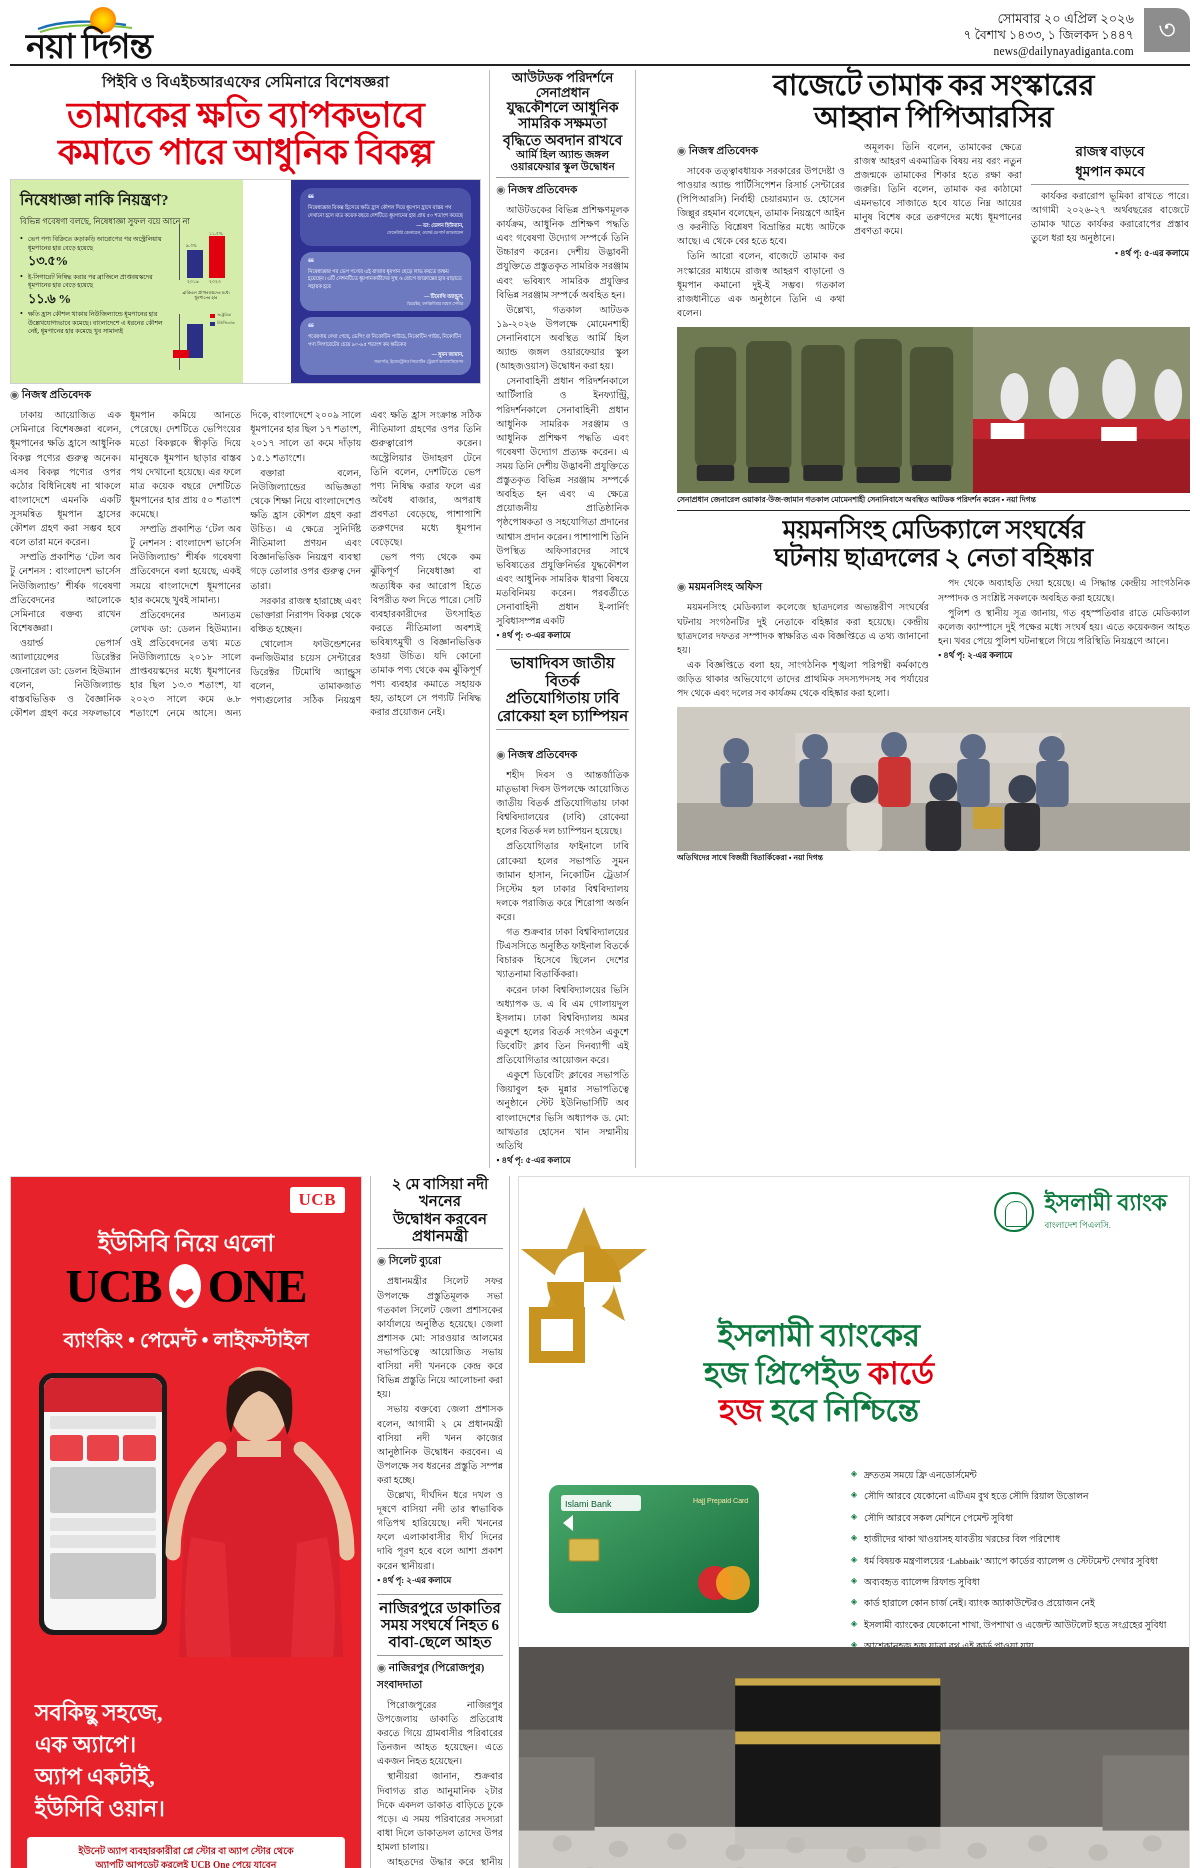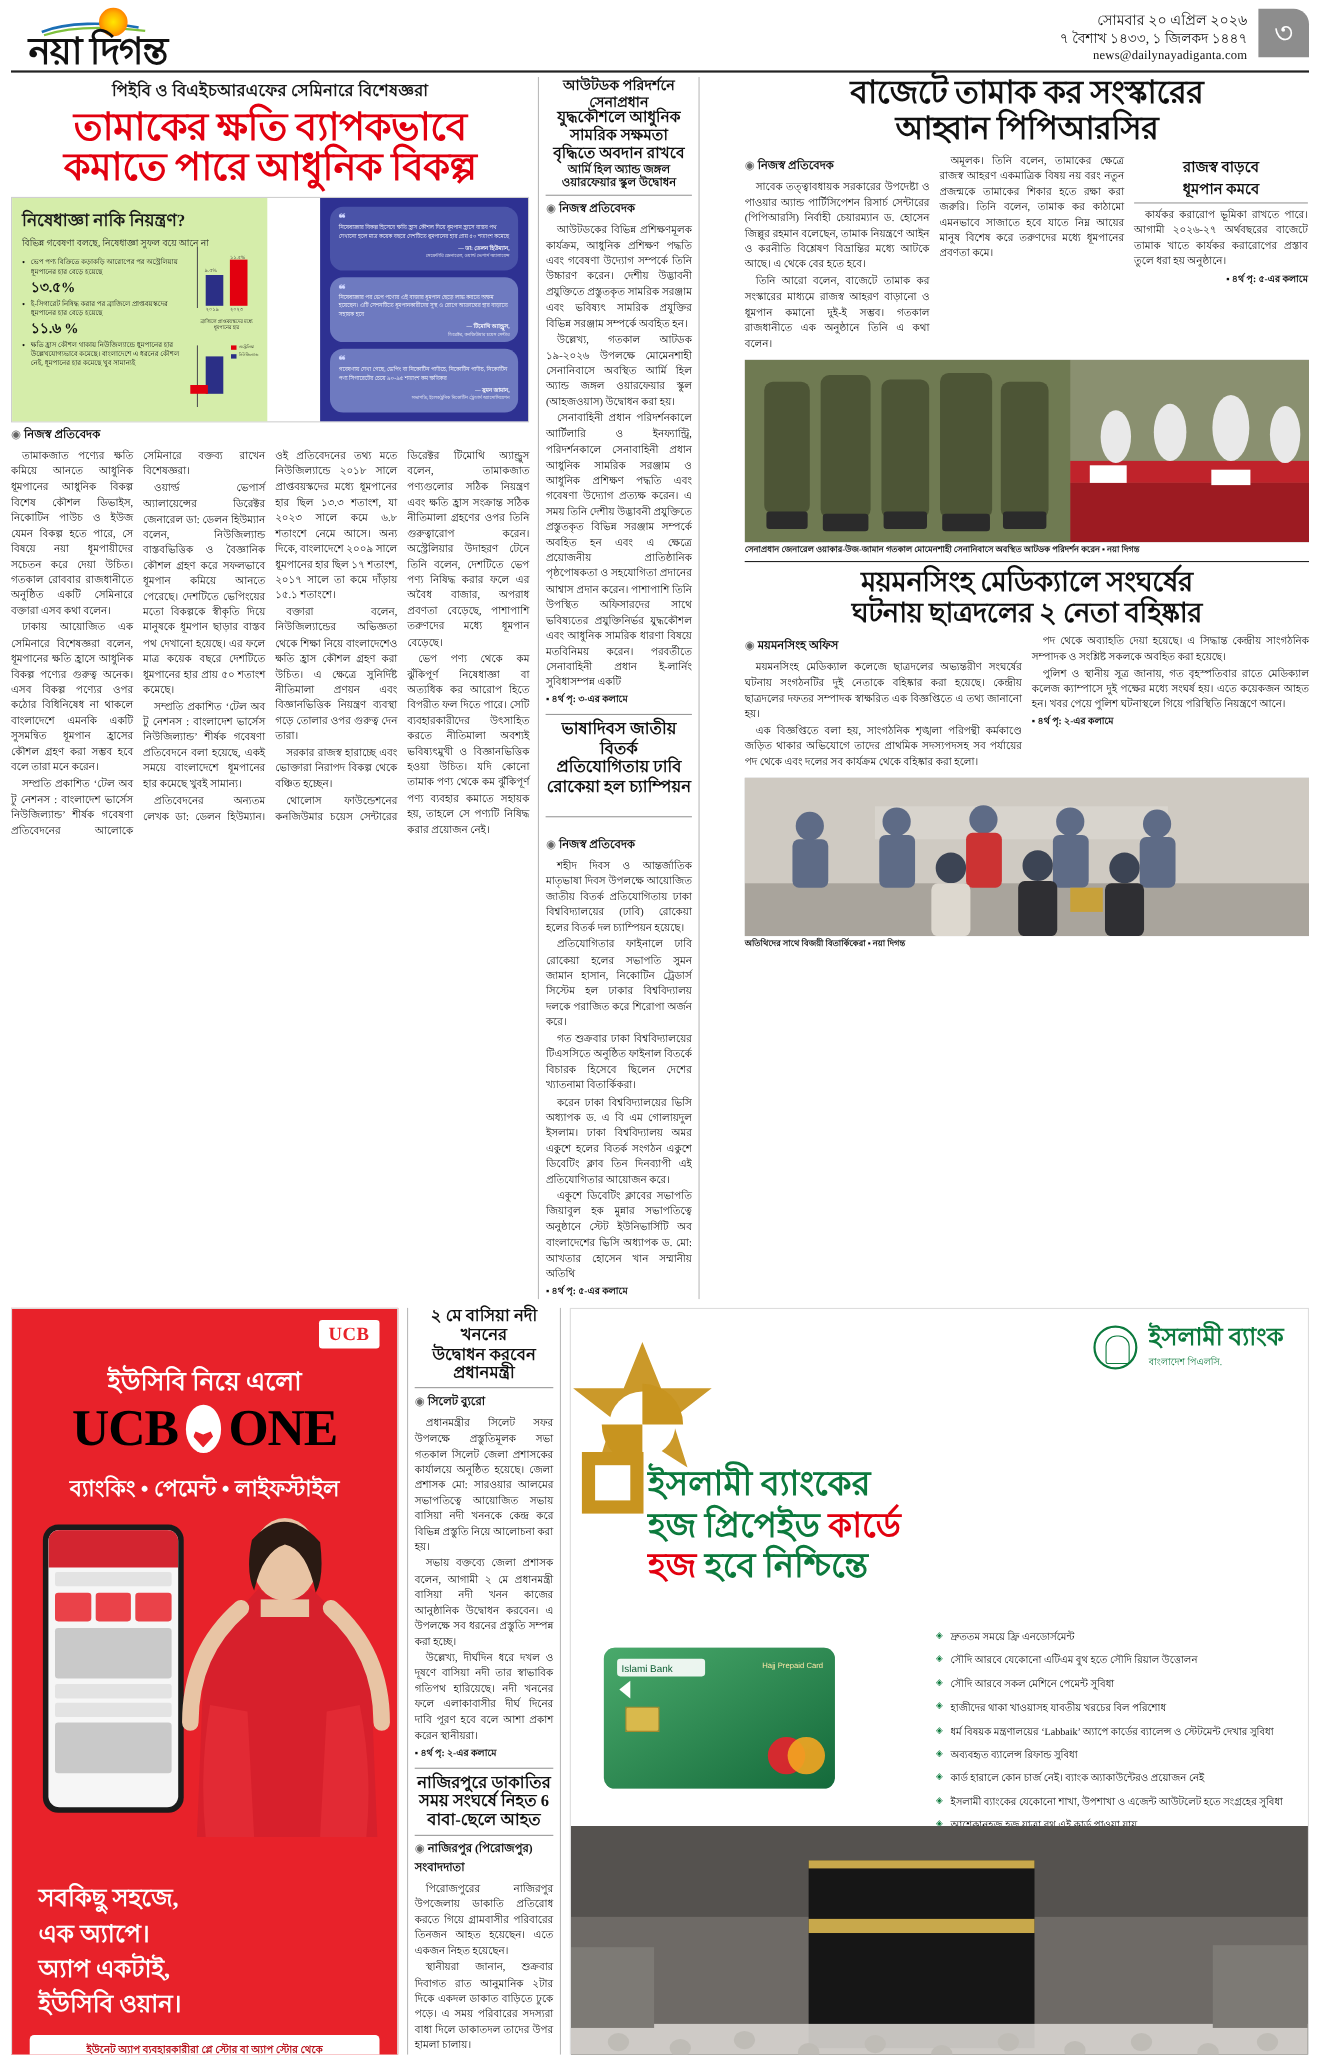--- a/index.html
+++ b/index.html
@@ -118,21 +118,21 @@
 
   .isl-orn { position:absolute; left:-30px; top:10px; width:190px; height:190px; color:#c8941f; }
   .isl-logo { position:absolute; right:22px; top:14px; text-align:right; }
   .isl-logo .nm { font-size:22px; font-weight:bold; color:#0c7a3d; line-height:1.05; }
   .isl-logo .sub { font-size:8.6px; color:#0c7a3d; }
   .isl-seal { display:inline-block; width:40px; height:40px; border:2px solid #0c7a3d; border-radius:50%;
               vertical-align:middle; margin-right:6px; position:relative; }
   .isl-seal::after { content:""; position:absolute; left:9px; top:7px; width:20px; height:24px; border:1.6px solid #0c7a3d;
                      border-radius:10px 10px 2px 2px; }
   .isl-head { position:absolute; left:70px; top:140px; width:460px; font-size:31px; font-weight:bold;
-              color:#0c7a3d; line-height:1.22; }
+              color:#0c7a3d; line-height:1.22;text-align:center; }
   .isl-head .red { color:#e2000f; }
   .isl-head .l3 { display:block; }
   .isl-list { position:absolute; right:18px; top:292px; width:320px; font-size:9.2px; line-height:1.35; color:#111; }
   .isl-li { position:relative; padding-left:13px; margin-bottom:9px; }
   .isl-li::before { content:"◈"; position:absolute; left:0; top:0; color:#0c7a3d; font-size:8px; }
   .isl-card { position:absolute; left:24px; top:290px; width:260px; height:160px; }
   .isl-photo { position:absolute; left:0; right:0; bottom:26px; top:470px; background:#6f6f6f; overflow:hidden; }
   .isl-strip { position:absolute; left:0; right:0; bottom:0; height:9px; display:flex; }
   .isl-strip i { flex:1; }
 </style>
@@ -235,21 +235,20 @@
               <div class="qrole">সভাপতি, ইলেকট্রনিক নিকোটিন
 ট্রেডার্স অ্যাসোসিয়েশন</div>
             </div>
           </div>
         </div>
 
         <div class="byline">
           <span class="bdot">◉</span> <span>নিজস্ব প্রতিবেদক</span>
         </div>
         <div class="body-col" style="column-count:4;">
-          <p>তামাকজাত পণ্যের ক্ষতি কমিয়ে আনতে আধুনিক ধূমপানের আধুনিক বিকল্প বিশেষ কৌশল ডিভাইস, নিকোটিন পাউচ ও ইউজ যেমন বিকল্প হতে পারে, সে বিষয়ে নয়া ধূমপায়ীদের সচেতন করে দেয়া উচিত। গতকাল রোববার রাজধানীতে অনুষ্ঠিত একটি সেমিনারে বক্তারা এসব কথা বলেন।</p>
           <p>ঢাকায় আয়োজিত এক সেমিনারে বিশেষজ্ঞরা বলেন, ধূমপানের ক্ষতি হ্রাসে আধুনিক বিকল্প পণ্যের গুরুত্ব অনেক। এসব বিকল্প পণ্যের ওপর কঠোর বিধিনিষেধ না থাকলে বাংলাদেশে এমনকি একটি সুসমন্বিত ধূমপান হ্রাসের কৌশল গ্রহণ করা সম্ভব হবে বলে তারা মনে করেন।</p>
           <p>সম্প্রতি প্রকাশিত ‘টেল অব টু নেশনস : বাংলাদেশ ভার্সেস নিউজিল্যান্ড’ শীর্ষক গবেষণা প্রতিবেদনের আলোকে সেমিনারে বক্তব্য রাখেন বিশেষজ্ঞরা।</p>
           <p>ওয়ার্ল্ড ভেপার্স অ্যালায়েন্সের ডিরেক্টর জেনারেল ডা: ডেলন হিউম্যান বলেন, নিউজিল্যান্ড বাস্তবভিত্তিক ও বৈজ্ঞানিক কৌশল গ্রহণ করে সফলভাবে ধূমপান কমিয়ে আনতে পেরেছে। দেশটিতে ভেপিংয়ের মতো বিকল্পকে স্বীকৃতি দিয়ে মানুষকে ধূমপান ছাড়ার বাস্তব পথ দেখানো হয়েছে। এর ফলে মাত্র কয়েক বছরে দেশটিতে ধূমপানের হার প্রায় ৫০ শতাংশ কমেছে।</p>
           <p>সম্প্রতি প্রকাশিত ‘টেল অব টু নেশনস : বাংলাদেশ ভার্সেস নিউজিল্যান্ড’ শীর্ষক গবেষণা প্রতিবেদনে বলা হয়েছে, একই সময়ে বাংলাদেশে ধূমপানের হার কমেছে খুবই সামান্য।</p>
           <p>প্রতিবেদনের অন্যতম লেখক ডা: ডেলন হিউম্যান। ওই প্রতিবেদনের তথ্য মতে নিউজিল্যান্ডে ২০১৮ সালে প্রাপ্তবয়স্কদের মধ্যে ধূমপানের হার ছিল ১৩.৩ শতাংশ, যা ২০২৩ সালে কমে ৬.৮ শতাংশে নেমে আসে। অন্য দিকে, বাংলাদেশে ২০০৯ সালে ধূমপানের হার ছিল ১৭ শতাংশ, ২০১৭ সালে তা কমে দাঁড়ায় ১৫.১ শতাংশে।</p>
           <p>বক্তারা বলেন, নিউজিল্যান্ডের অভিজ্ঞতা থেকে শিক্ষা নিয়ে বাংলাদেশেও ক্ষতি হ্রাস কৌশল গ্রহণ করা উচিত। এ ক্ষেত্রে সুনির্দিষ্ট নীতিমালা প্রণয়ন এবং বিজ্ঞানভিত্তিক নিয়ন্ত্রণ ব্যবস্থা গড়ে তোলার ওপর গুরুত্ব দেন তারা।</p>
           <p>সরকার রাজস্ব হারাচ্ছে এবং ভোক্তারা নিরাপদ বিকল্প থেকে বঞ্চিত হচ্ছেন।</p>
           <p>থোলোস ফাউন্ডেশনের কনজিউমার চয়েস সেন্টারের ডিরেক্টর টিমোথি অ্যান্ড্রুস বলেন, তামাকজাত পণ্যগুলোর সঠিক নিয়ন্ত্রণ এবং ক্ষতি হ্রাস সংক্রান্ত সঠিক নীতিমালা গ্রহণের ওপর তিনি গুরুত্বারোপ করেন। অস্ট্রেলিয়ার উদাহরণ টেনে তিনি বলেন, দেশটিতে ভেপ পণ্য নিষিদ্ধ করার ফলে এর অবৈধ বাজার, অপরাধ প্রবণতা বেড়েছে, পাশাপাশি তরুণদের মধ্যে ধূমপান বেড়েছে।</p>
           <p>ভেপ পণ্য থেকে কম ঝুঁকিপূর্ণ নিষেধাজ্ঞা বা অত্যধিক কর আরোপ হিতে বিপরীত ফল দিতে পারে। সেটি ব্যবহারকারীদের উৎসাহিত করতে নীতিমালা অবশ্যই ভবিষ্যৎমুখী ও বিজ্ঞানভিত্তিক হওয়া উচিত। যদি কোনো তামাক পণ্য থেকে কম ঝুঁকিপূর্ণ পণ্য ব্যবহার কমাতে সহায়ক হয়, তাহলে সে পণ্যটি নিষিদ্ধ করার প্রয়োজন নেই।</p>
         </div>
@@ -268,21 +267,21 @@
           <p>আউটডকের বিভিন্ন প্রশিক্ষণমূলক কার্যক্রম, আধুনিক প্রশিক্ষণ পদ্ধতি এবং গবেষণা উদ্যোগ সম্পর্কে তিনি উচ্চারণ করেন। দেশীয় উদ্ভাবনী প্রযুক্তিতে প্রস্তুতকৃত সামরিক সরঞ্জাম এবং ভবিষ্যৎ সামরিক প্রযুক্তির বিভিন্ন সরঞ্জাম সম্পর্কে অবহিত হন।</p>
           <p>উল্লেখ্য, গতকাল আটডক ১৯-২০২৬ উপলক্ষে মোমেনশাহী সেনানিবাসে অবস্থিত আর্মি হিল অ্যান্ড জঙ্গল ওয়ারফেয়ার স্কুল (আহজওয়াস) উদ্বোধন করা হয়।</p>
           <p>সেনাবাহিনী প্রধান পরিদর্শনকালে আর্টিলারি ও ইনফ্যান্ট্রি, পরিদর্শনকালে সেনাবাহিনী প্রধান আধুনিক সামরিক সরঞ্জাম ও আধুনিক প্রশিক্ষণ পদ্ধতি এবং গবেষণা উদ্যোগ প্রত্যক্ষ করেন। এ সময় তিনি দেশীয় উদ্ভাবনী প্রযুক্তিতে প্রস্তুতকৃত বিভিন্ন সরঞ্জাম সম্পর্কে অবহিত হন এবং এ ক্ষেত্রে প্রয়োজনীয় প্রাতিষ্ঠানিক পৃষ্ঠপোষকতা ও সহযোগিতা প্রদানের আশ্বাস প্রদান করেন। পাশাপাশি তিনি উপস্থিত অফিসারদের সাথে ভবিষ্যতের প্রযুক্তিনির্ভর যুদ্ধকৌশল এবং আধুনিক সামরিক ধারণা বিষয়ে মতবিনিময় করেন। পরবর্তীতে সেনাবাহিনী প্রধান ই-লার্নিং সুবিধাসম্পন্ন একটি</p>
         </div>
         <div class="jump">▪ ৪র্থ পৃ: ৩-এর কলামে</div>
 
         <div style="border-top:1px solid #999; margin:6px 0 5px 0;"></div>
 
         <div class="mid-hl">ভাষাদিবস জাতীয় বিতর্ক</div>
         <div class="mid-hl">প্রতিযোগিতায় ঢাবি</div>
-        <div class="mid-hl" style="border-bottom:1px solid #999; padding-bottom:17px; margin-bottom:17px;">রোকেয়া হল চ্যাম্পিয়ন</div>
+        <div class="mid-hl" style="border-bottom:1px solid #999; padding-bottom:4px; margin-bottom:17px;">রোকেয়া হল চ্যাম্পিয়ন</div>
         <div class="byline">
           <span class="bdot">◉</span> <span>নিজস্ব প্রতিবেদক</span>
         </div>
         <div class="body-col">
           <p>শহীদ দিবস ও আন্তর্জাতিক মাতৃভাষা দিবস উপলক্ষে আয়োজিত জাতীয় বিতর্ক প্রতিযোগিতায় ঢাকা বিশ্ববিদ্যালয়ের (ঢাবি) রোকেয়া হলের বিতর্ক দল চ্যাম্পিয়ন হয়েছে।</p>
           <p>প্রতিযোগিতার ফাইনালে ঢাবি রোকেয়া হলের সভাপতি সুমন জামান হাসান, নিকোটিন ট্রেডার্স সিস্টেম হল ঢাকার বিশ্ববিদ্যালয় দলকে পরাজিত করে শিরোপা অর্জন করে।</p>
           <p>গত শুক্রবার ঢাকা বিশ্ববিদ্যালয়ের টিএসসিতে অনুষ্ঠিত ফাইনাল বিতর্কে বিচারক হিসেবে ছিলেন দেশের খ্যাতনামা বিতার্কিকরা।</p>
           <p>করেন ঢাকা বিশ্ববিদ্যালয়ের ভিসি অধ্যাপক ড. এ বি এম গোলায়দুল ইসলাম। ঢাকা বিশ্ববিদ্যালয় অমর একুশে হলের বিতর্ক সংগঠন একুশে ডিবেটিং ক্লাব তিন দিনব্যাপী এই প্রতিযোগিতার আয়োজন করে।</p>
           <p>একুশে ডিবেটিং ক্লাবের সভাপতি জিয়াবুল হক মুন্নার সভাপতিত্বে অনুষ্ঠানে স্টেট ইউনিভার্সিটি অব বাংলাদেশের ভিসি অধ্যাপক ড. মো: আখতার হোসেন খান সম্মানীয় অতিথি</p>
         </div>

